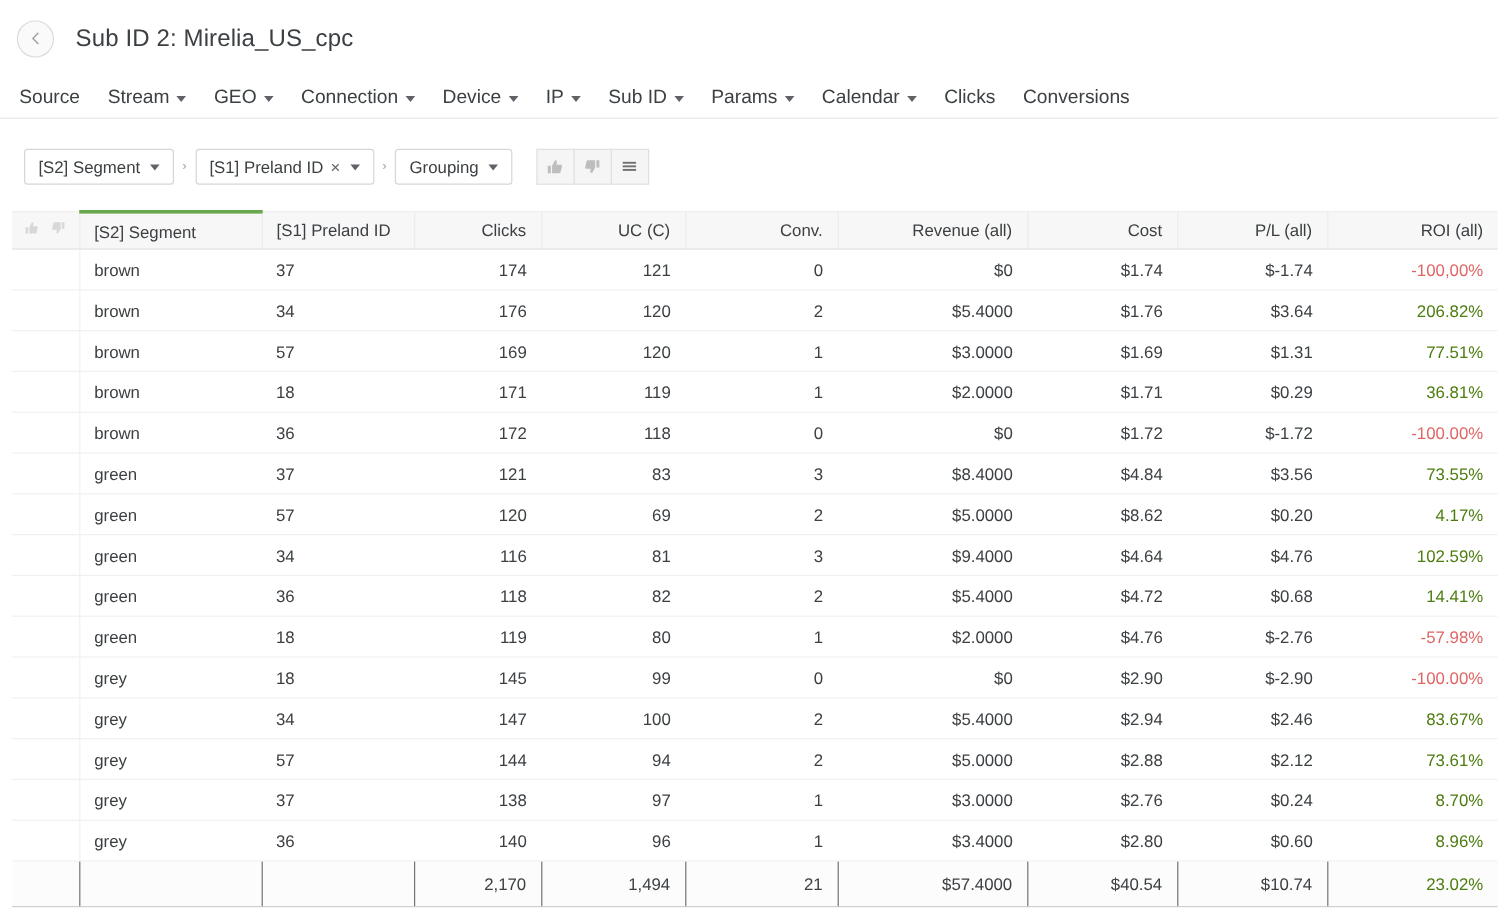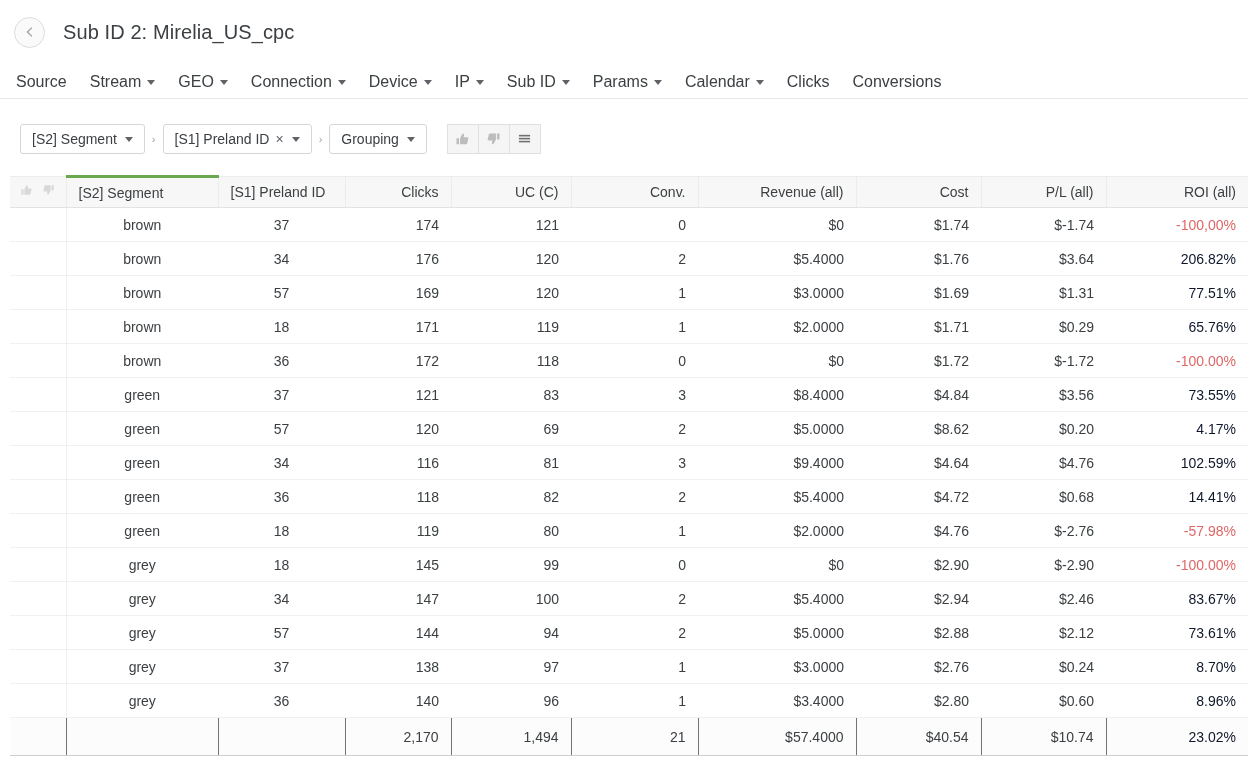--- a/index.html
+++ b/index.html
@@ -165,40 +165,40 @@
   tbody td {
     height: 34px;
     padding: 0 12px;
     border-bottom: 1px solid #f0f0f0;
     text-align: right;
     color: #3c4043;
     white-space: nowrap;
     box-sizing: border-box;
     background: #fff;
   }
-  tbody td.left { text-align: center; margin-left: 28px; }
+  tbody td.left { text-align: left; margin-left: 28px; }
   tbody td.vote-col { border-right: 1px solid #f0f0f0; }
   tbody tr td:first-child { border-left: none; }
   tbody td.seg { border-left: 1px solid #f2f2f2; }
 
   tfoot td {
     height: 38px;
     padding: 0 12px;
     text-align: right;
     color: #3c4043;
     border-top: 1px solid #e2e2e2;
     border-bottom: 1px solid #cfcfcf;
     border-right: 1px solid #737373;
     background: #fcfcfc;
     white-space: nowrap;
     box-sizing: border-box;
   }
   tfoot td:last-child { border-right: none; }
 
-  .pos { color: #0f172a; }
+  .pos { color: #4d7c0f; }
   .neg { color: #e06666; }
 
   .thumb { display:block; }
 </style>
 </head>
 <body>
 
 <div class="page-head">
   <div class="back-btn">
     <svg width="12" height="12" viewBox="0 0 12 12">
@@ -367,21 +367,21 @@
         <tr>
           <td class="vote-col"></td>
           <td class="left seg">brown</td>
           <td class="left">18</td>
           <td class="">171</td>
           <td class="">119</td>
           <td class="">1</td>
           <td class="">$2.0000</td>
           <td class="">$1.71</td>
           <td class="">$0.29</td>
-          <td class=" pos">65.76%</td>
+          <td class=" pos">36.81%</td>
         </tr>
         <tr>
           <td class="vote-col"></td>
           <td class="left seg">brown</td>
           <td class="left">36</td>
           <td class="">172</td>
           <td class="">118</td>
           <td class="">0</td>
           <td class="">$0</td>
           <td class="">$1.72</td>

